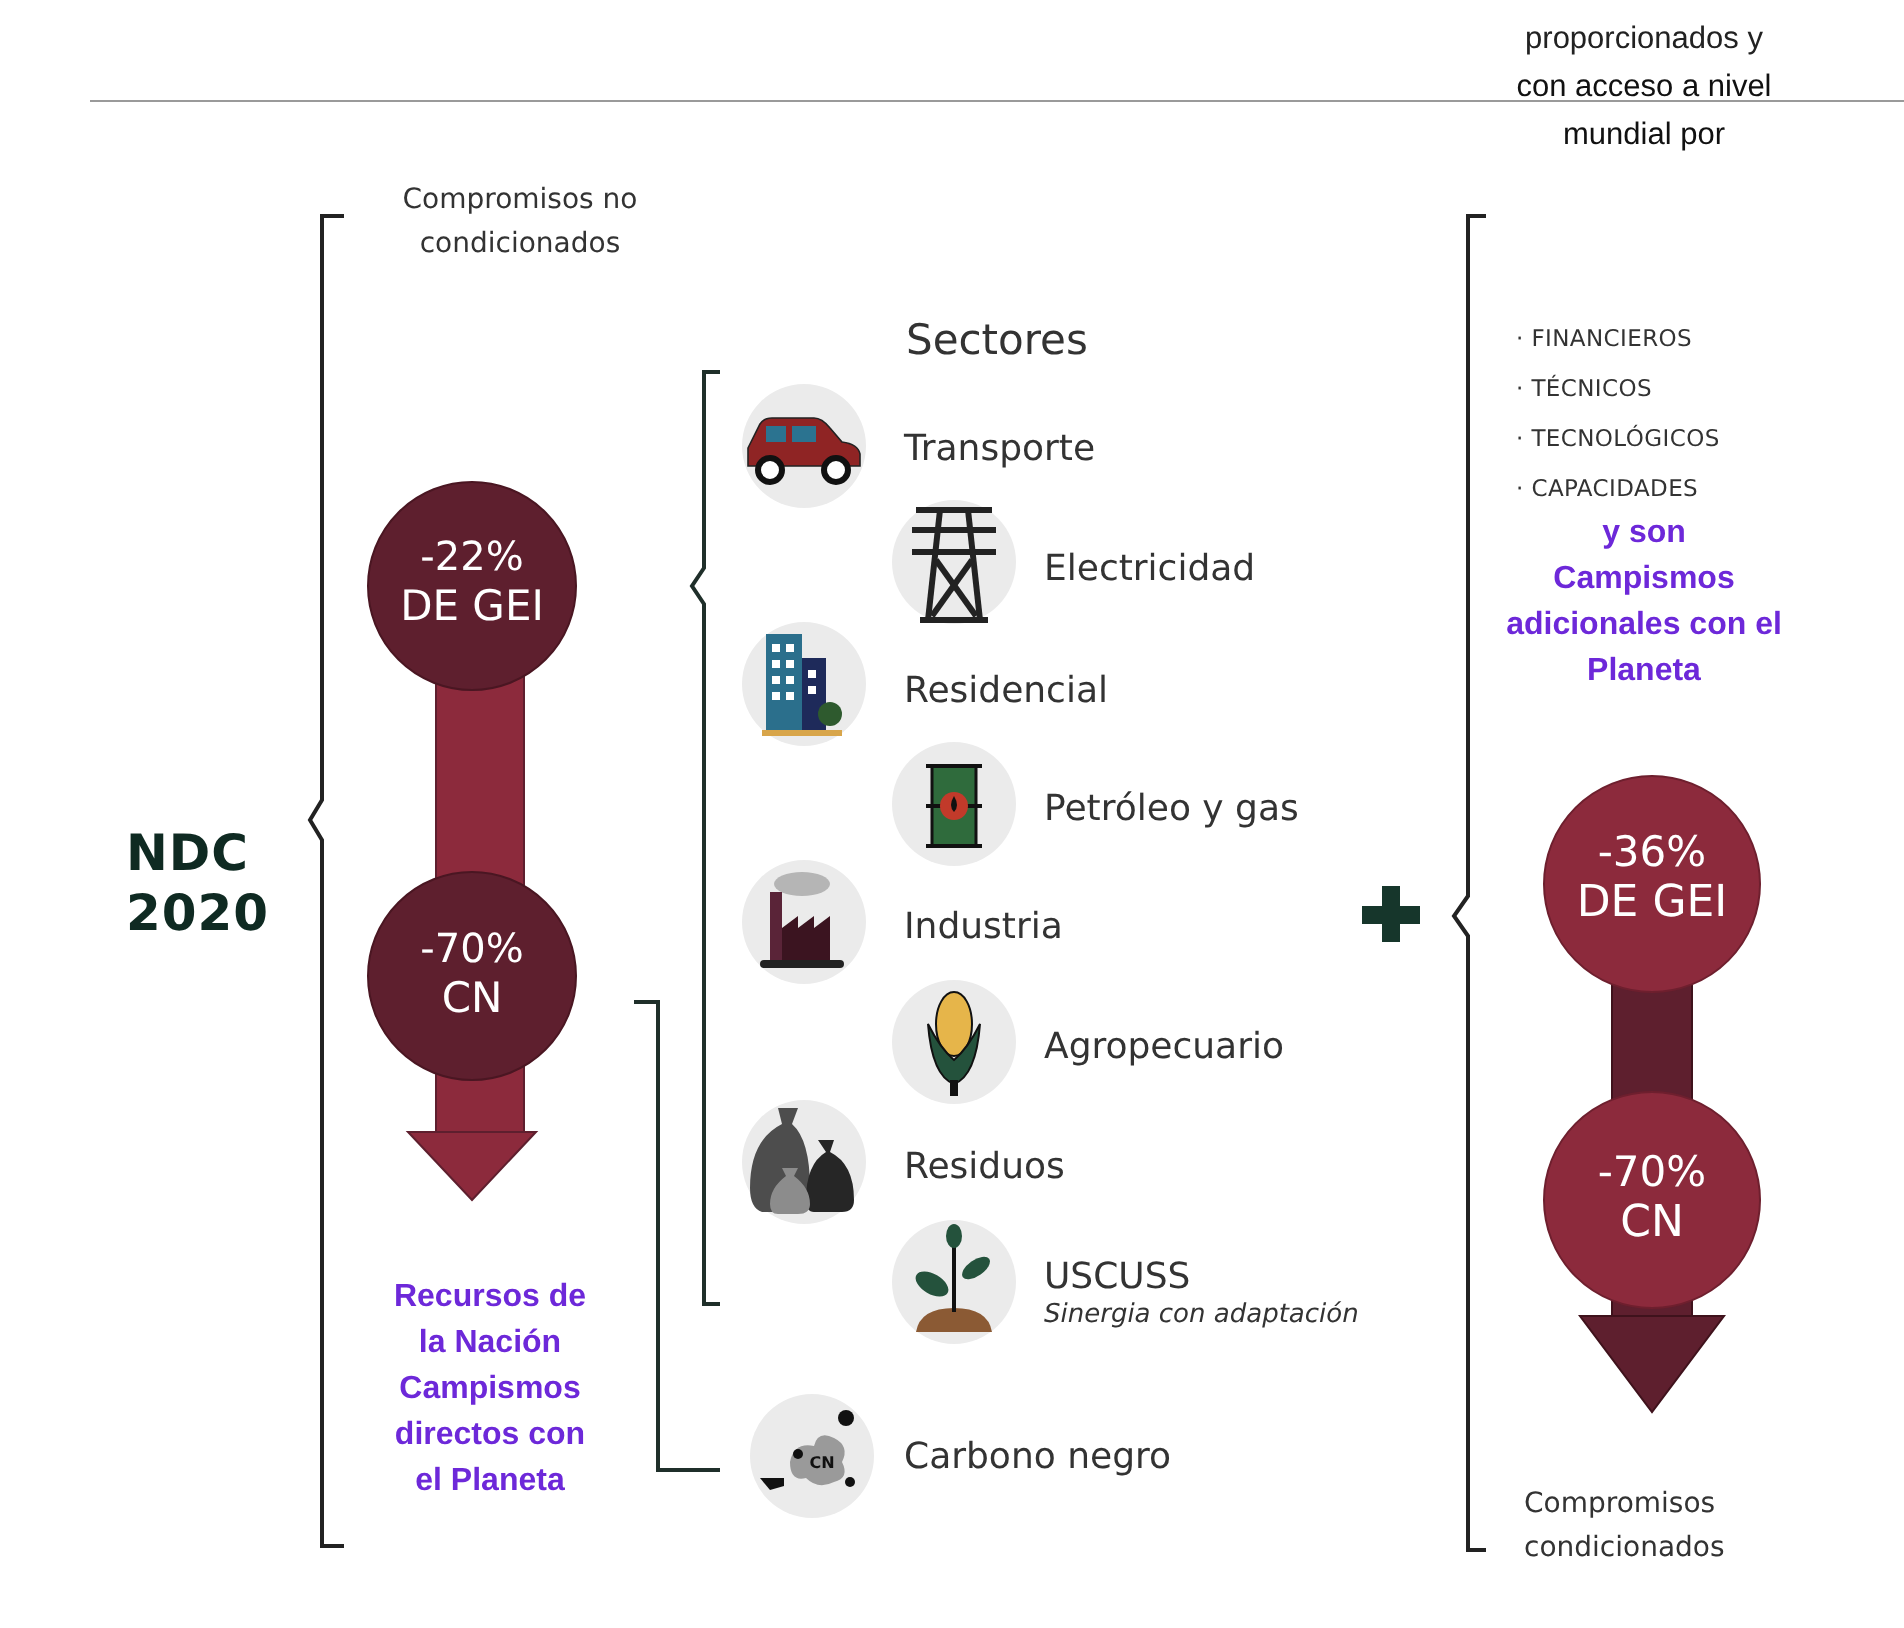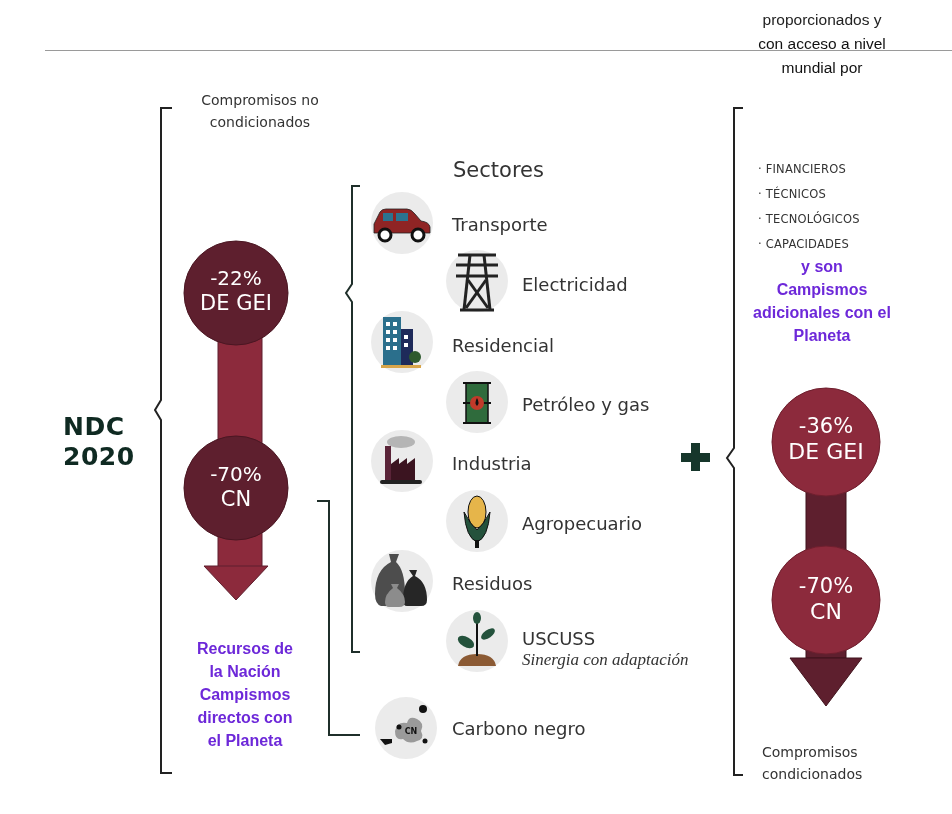--- a/index.html
+++ b/index.html
@@ -12,21 +12,21 @@
   .calib { font-family:"Liberation Sans", sans-serif; font-size:15.5px; line-height:24px; color:#222; }
   .calib-b { font-family:"Liberation Sans", sans-serif; font-weight:bold; font-size:16px; line-height:23px; color:#6d28d9; }
   .ndc { font-family:"DejaVu Sans", sans-serif; font-weight:bold; font-size:25px; line-height:30px; color:#0f2a22; letter-spacing:0.5px; }
   .bullet-list { font-size:11.5px; color:#333; letter-spacing:0.2px; }
   .bullet-list div { height:25px; line-height:25px; }
   svg.overlay { position:absolute; left:0; top:0; }
   .pct { position:absolute; color:#fff; text-align:center; font-family:"DejaVu Sans", sans-serif; line-height:25px; }
   .sector-icon { position:absolute; width:62px; height:62px; border-radius:50%; background:#ebebeb; }
   .sector-icon svg { position:absolute; left:0; top:0; }
   .sector-label { position:absolute; font-size:18px; color:#333; white-space:nowrap; }
-  .sector-sub { position:absolute; font-size:17px; color:#333; font-style:italic; white-space:nowrap;font-family:Liberation Serif, serif; }
+  .sector-sub { position:absolute; font-size:13px; color:#333; font-style:italic; white-space:nowrap; }
   .plus { position:absolute; left:680px; top:441px; width:32px; height:32px; }
   .plus:before, .plus:after { content:""; position:absolute; background:#16362b; }
   .plus:before { left:11px; top:2px; width:9px; height:28px; }
   .plus:after { left:1px; top:12px; width:29px; height:9px; }
 </style>
 </head>
 <body>
 
 <div class="hline"></div>
 

